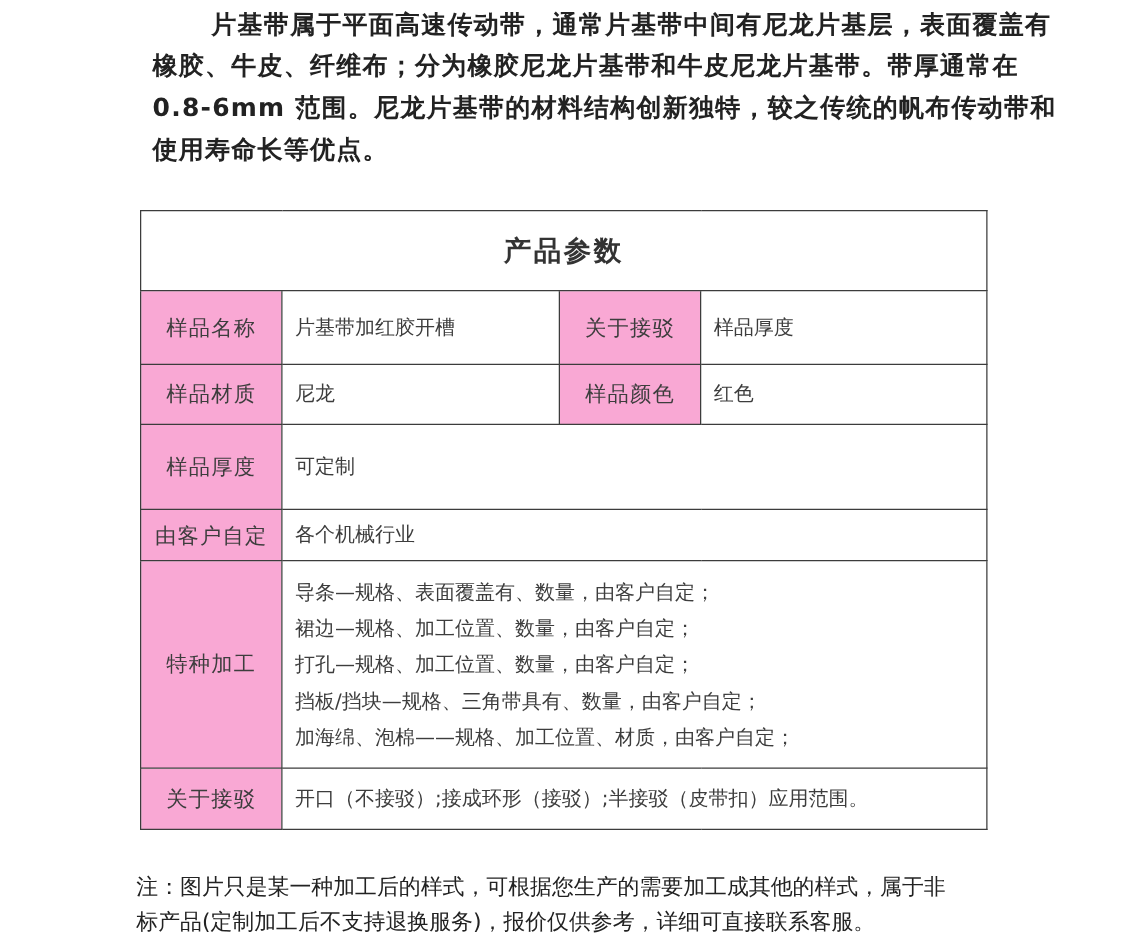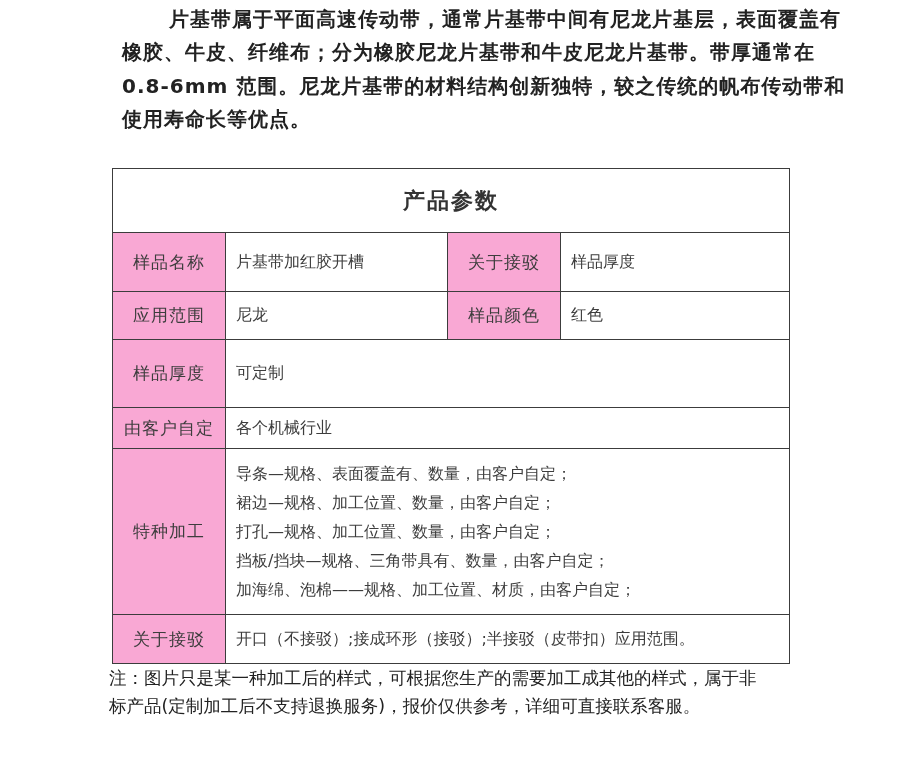--- a/index.html
+++ b/index.html
@@ -64,21 +64,21 @@
   tr.r-mat   { height: 48px; }
   tr.r-thick { height: 68px; }
   tr.r-scope { height: 41px; }
   tr.r-spec  { height: 166px; }
   tr.r-join  { height: 49px; }
   td.spec-val div { line-height: 29px; white-space: nowrap; }
 
   
   .note {
     position: absolute;
-    top: 664px; left: 109px; width: 690px;
+    top: 696px; left: 109px; width: 690px;
     font-size: 17.5px;
     line-height: 28px;
     font-weight: 500;
     color: #222222;
   }
   .note .line { white-space: nowrap; }
 </style>
 </head>
 <body>
 
@@ -100,21 +100,21 @@
       <tr>
     <th class="tbl-title" colspan="4">产品参数</th>
   </tr>
   <tr class="r-name">
     <td class="lbl">样品名称</td>
     <td class="val">片基带加红胶开槽</td>
     <td class="lbl">关于接驳</td>
     <td class="val">样品厚度</td>
   </tr>
   <tr class="r-mat">
-    <td class="lbl">应用范围</td>
+    <td class="lbl">样品材质</td>
     <td class="val">尼龙</td>
     <td class="lbl">样品颜色</td>
     <td class="val">红色</td>
   </tr>
   <tr class="r-thick">
     <td class="lbl">样品厚度</td>
     <td class="val" colspan="3">可定制</td>
   </tr>
   <tr class="r-scope">
     <td class="lbl">由客户自定</td>

